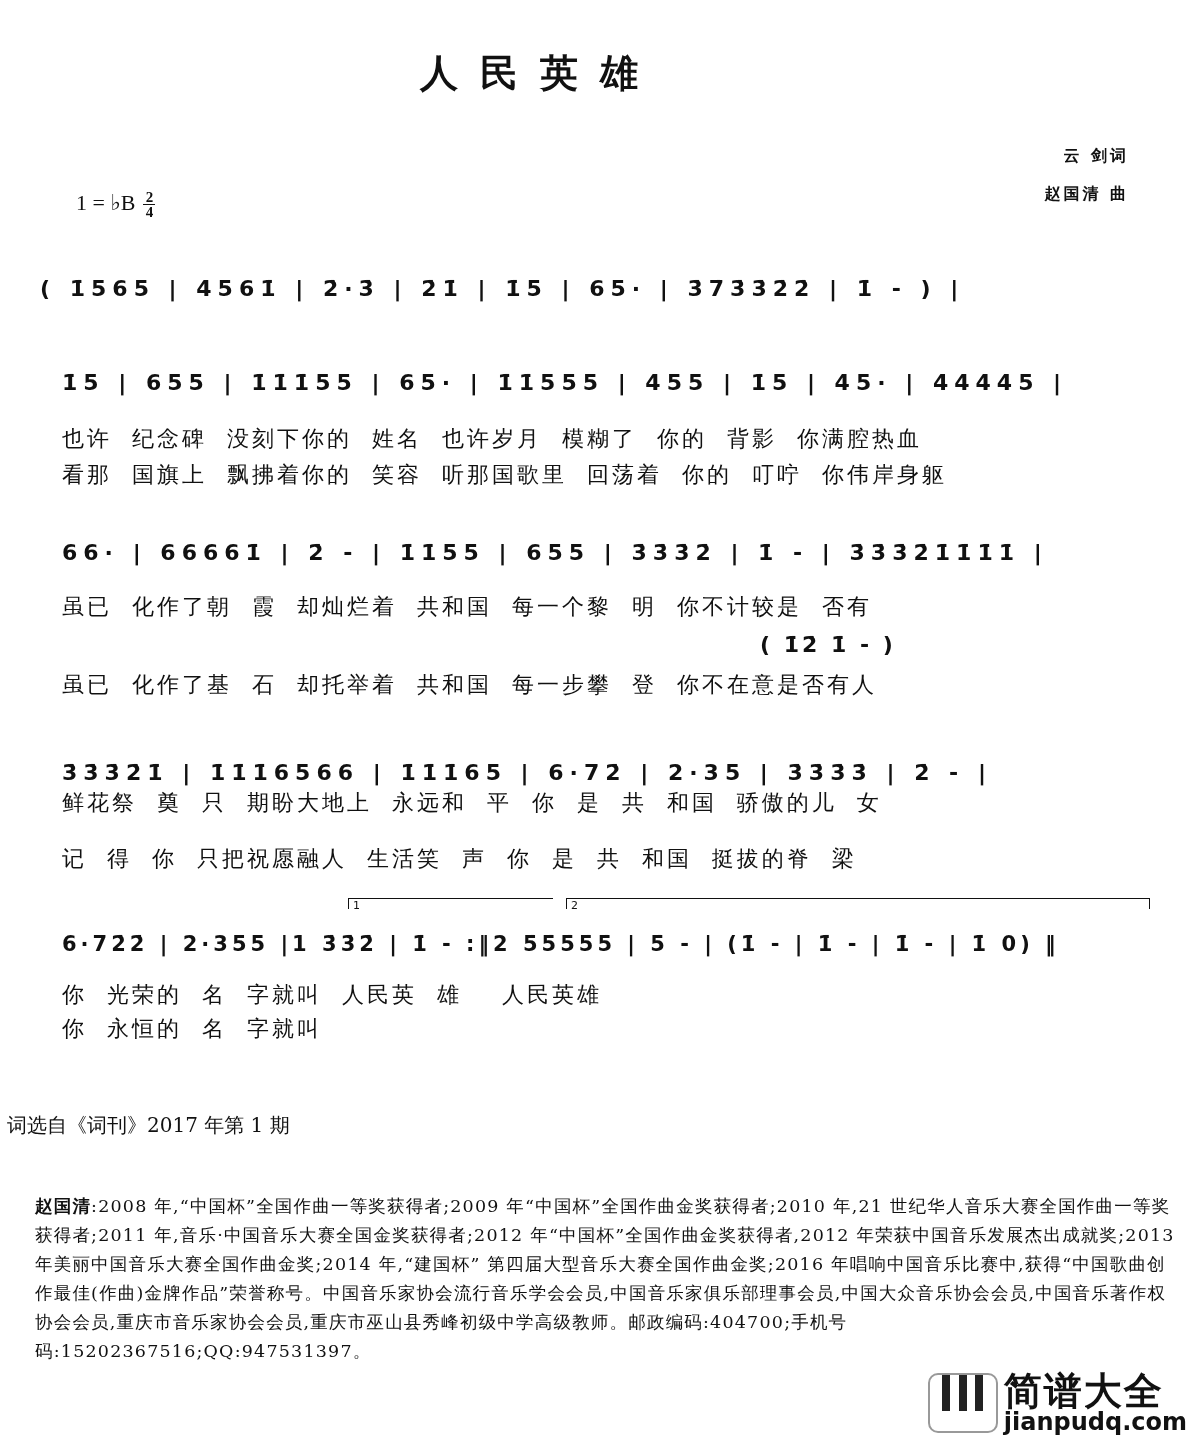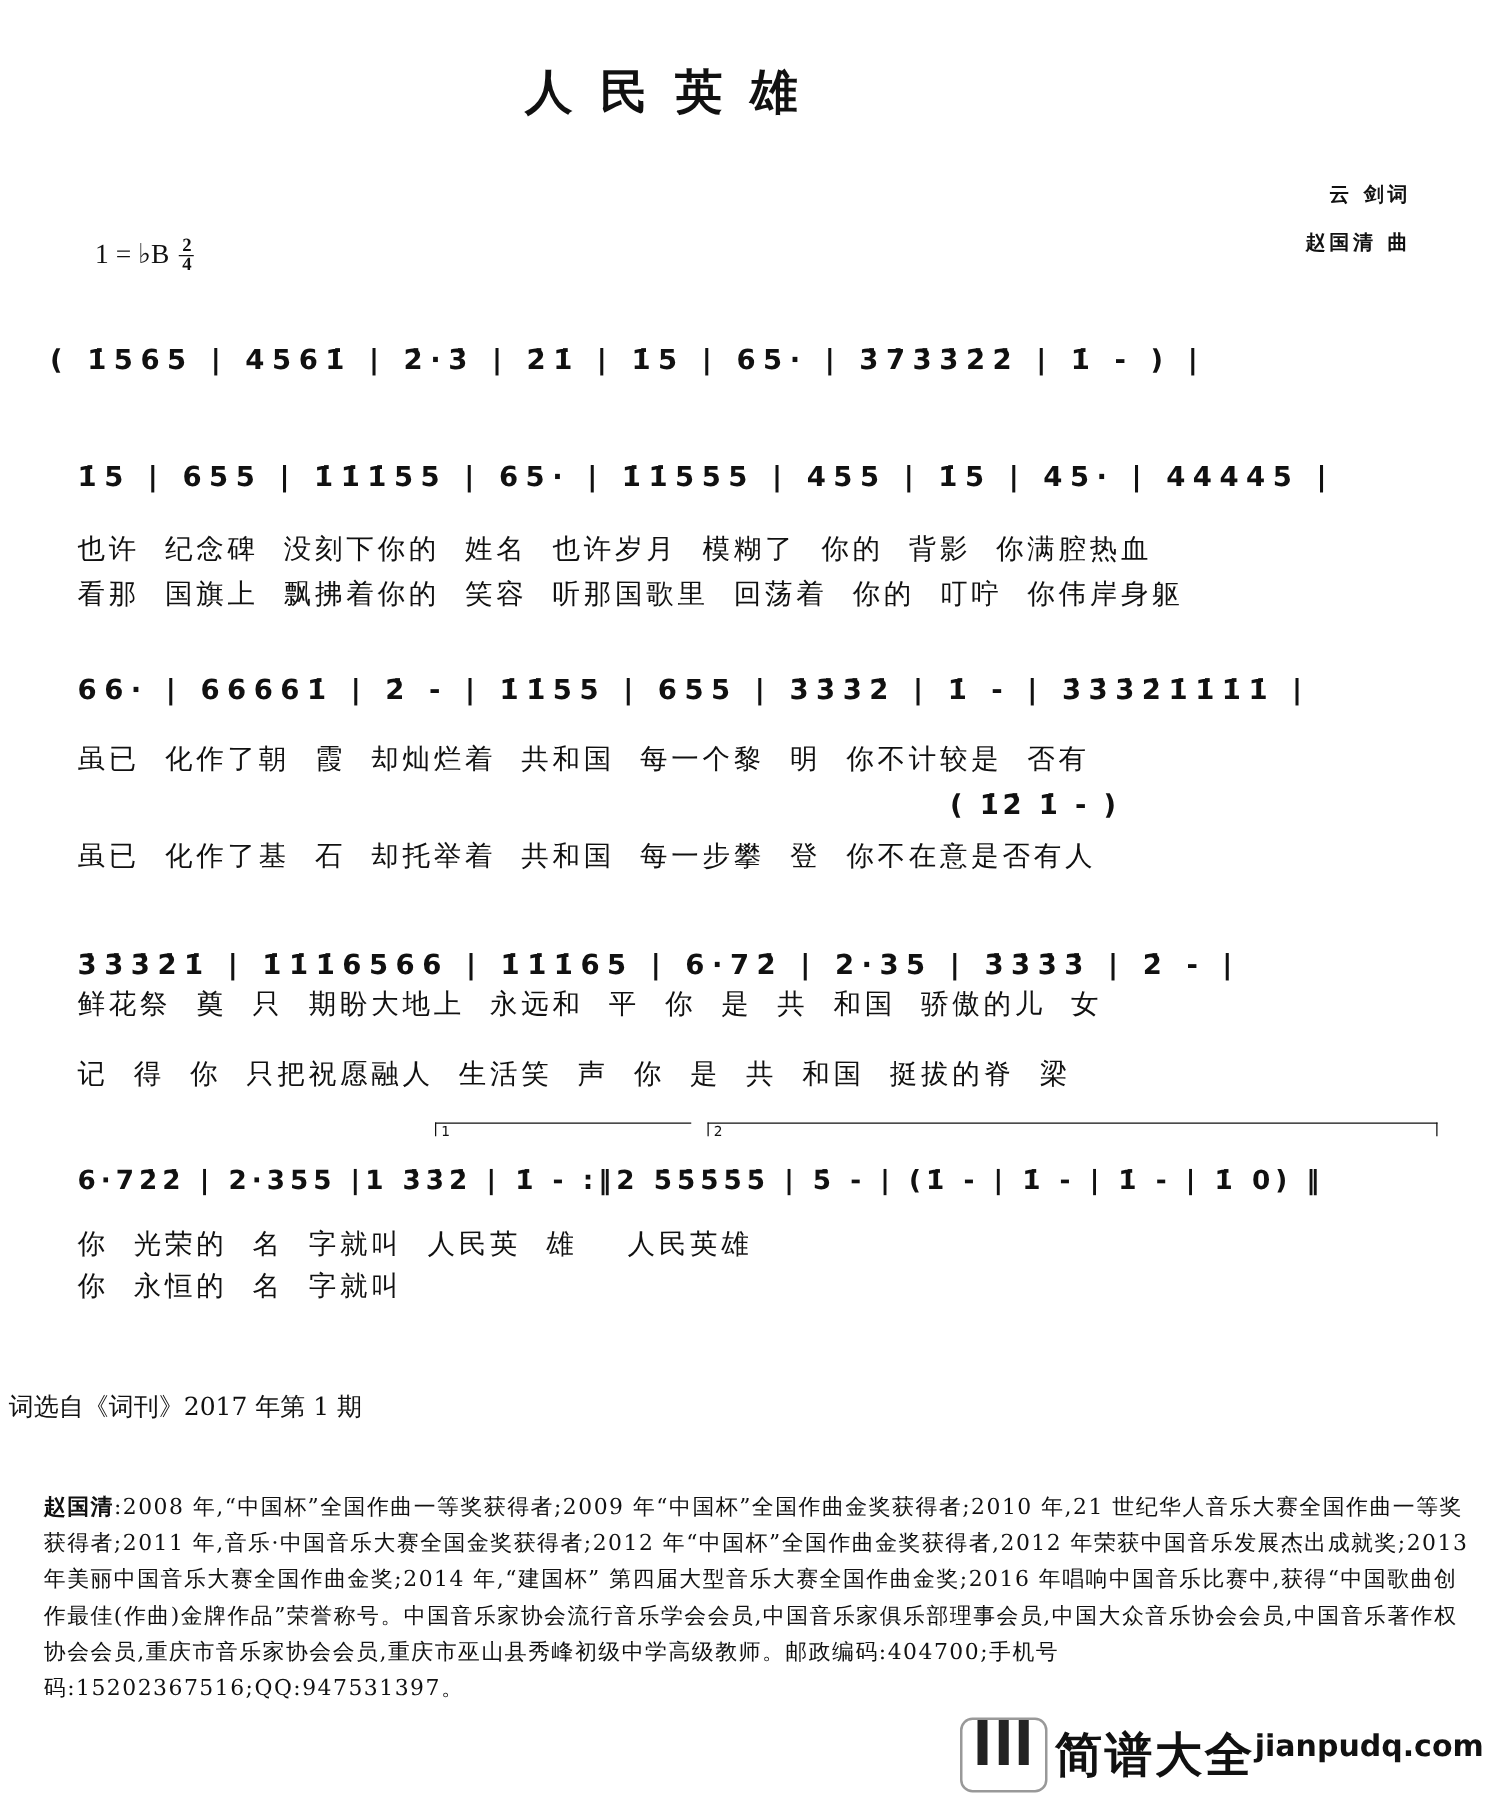--- a/index.html
+++ b/index.html
@@ -10,21 +10,21 @@
   .key{position:absolute;left:60px;top:190px;font-size:22px;font-family:Liberation Serif, serif;display:flex;align-items:flex-start;gap:8px;margin-left:16px;}
   .key .frac{display:inline-flex;flex-direction:column;align-items:center;font-size:15px;font-weight:bold;line-height:14px;}
   .key .frac .bar{width:12px;border-top:1.5px solid #111;}
   .lyric{position:absolute;left:62px;right:40px;font-size:22px;letter-spacing:3px;white-space:pre;font-family:"DejaVu Sans",sans-serif;}
   .source{position:absolute;left:7px;top:1112px;font-size:20px;font-family:"DejaVu Serif",serif;}
   .bio{position:absolute;left:35px;right:20px;top:1192px;font-size:17.5px;line-height:29px;font-family:"DejaVu Serif",serif;letter-spacing:1.2px;}
   .bio b{font-weight:bold;text-align:center;}
   .logo{position:absolute;right:10px;bottom:8px;display:flex;align-items:center;gap:6px;}
   .logo .keys{width:70px;height:60px;border:2px solid #999;border-radius:10px;display:flex;justify-content:space-around;padding:0 8px;box-sizing:border-box;}
   .logo .keys span{width:8px;height:36px;background:#222;}
-  .logo .txt{display:flex;flex-direction:row;line-height:1;}
+  .logo .txt{display:flex;flex-direction:column;line-height:1;}
   .logo .cn{font-size:38px;font-weight:bold;letter-spacing:2px;}
   .logo .en{font-size:24px;font-weight:bold;}
   .volta{position:absolute;border-top:1.5px solid #111;border-left:1.5px solid #111;height:10px;font-size:11px;padding-left:4px;}
 </style>
 </head>
 <body>
 
 <div class="title">人民英雄</div>
 <div class="credit" style="top:146px">云  剑词</div>
 <div class="credit" style="top:184px">赵国清 曲</div>

